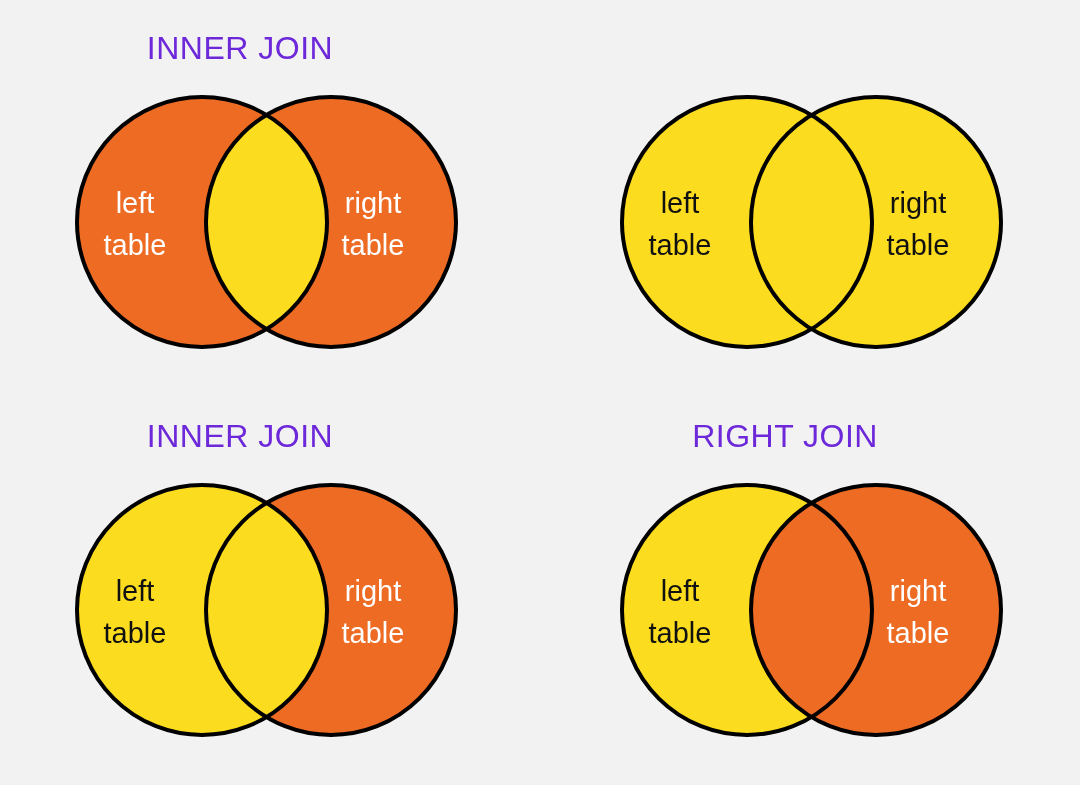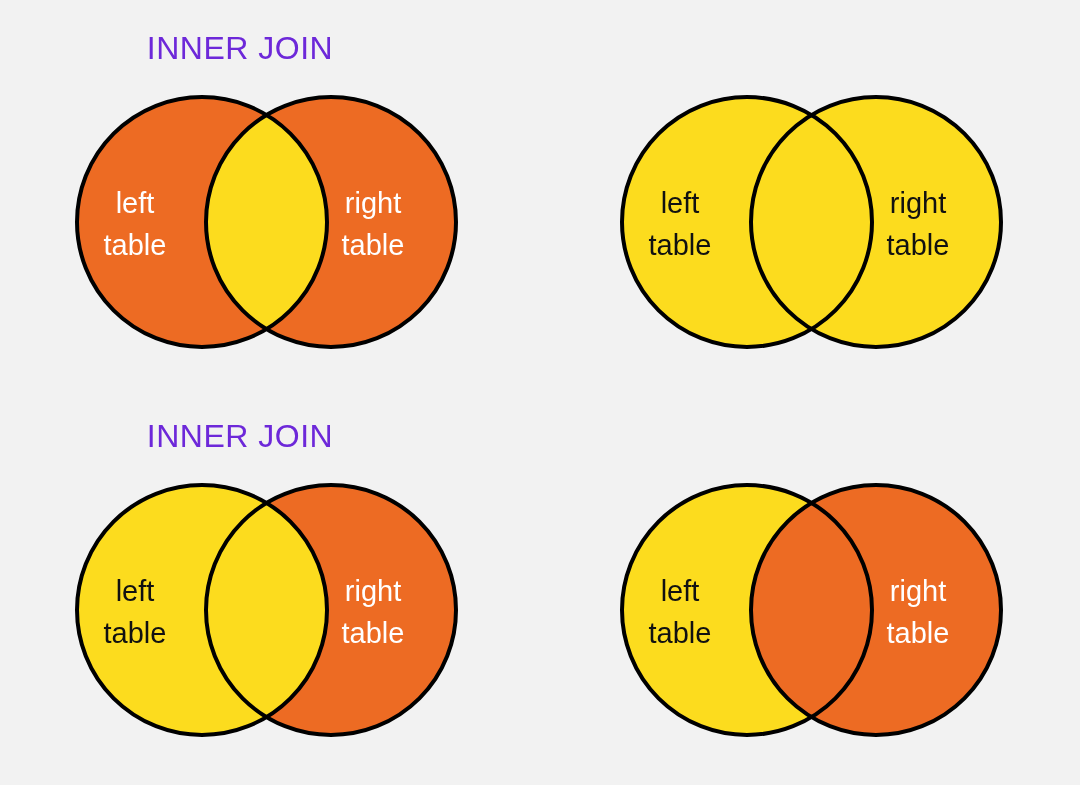--- a/index.html
+++ b/index.html
@@ -136,20 +136,21 @@
         <circle cx="331" cy="152" r="125" fill="none" stroke="#000000" stroke-width="4"></circle>
         <text class="venn-label lbl-dark" x="135" y="135">left</text>
         <text class="venn-label lbl-dark" x="135" y="177">table</text>
         <text class="venn-label lbl-white" x="373" y="135">right</text>
         <text class="venn-label lbl-white" x="373" y="177">table</text>
       </svg>
     </div>
   </div>
 
   <div class="panel" style="left:545px; top:388px;">
+    <div class="panel-title">RIGHT JOIN</div>
     <div class="venn-wrap">
       <svg class="venn-svg" width="480" height="300" viewBox="0 0 480 300" xmlns="http://www.w3.org/2000/svg">
         <defs>
           <clipPath id="clipL3">
               <circle cx="202" cy="152" r="125"></circle>
             </clipPath>
           <clipPath id="clipR3">
               <circle cx="331" cy="152" r="125"></circle>
             </clipPath>
         </defs>

